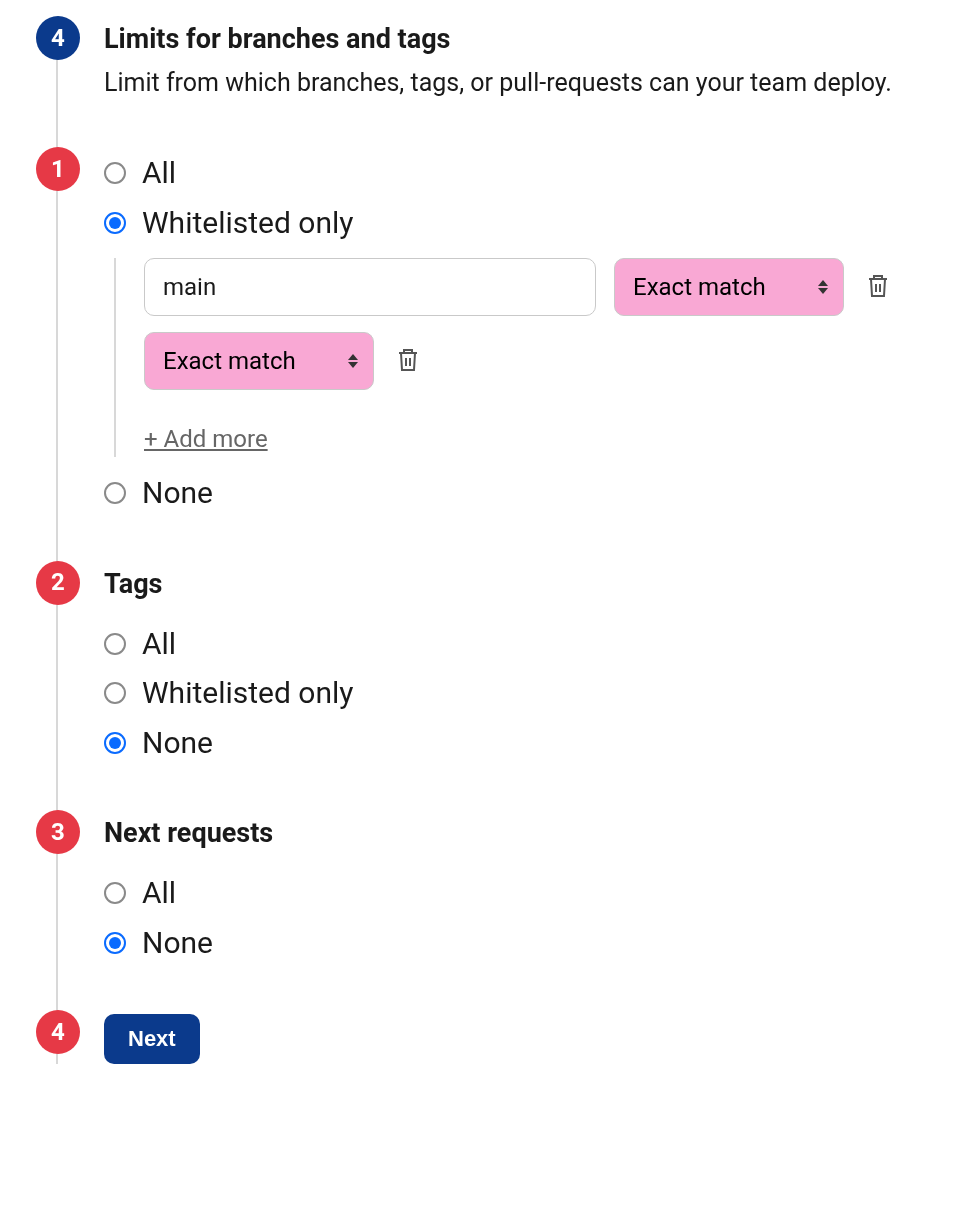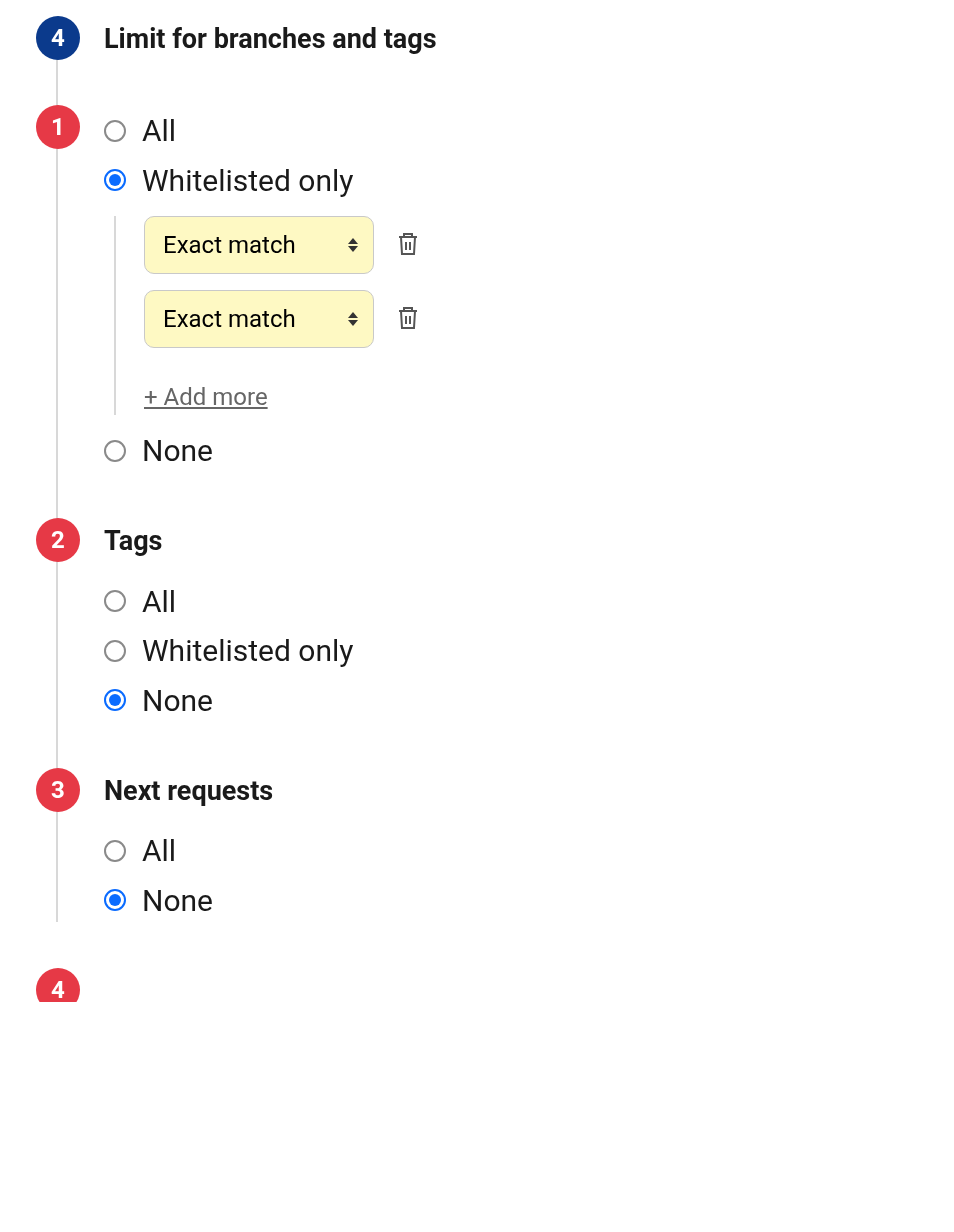--- a/index.html
+++ b/index.html
@@ -130,21 +130,21 @@
     flex: 0 0 230px;
   }
   .select {
     width: 100%;
     height: 58px;
     border: 1px solid #c9c9c9;
     border-radius: 10px;
     padding: 0 42px 0 18px;
     font-size: 24px;
     font-family: inherit;
-    background: #fef9c3;
+    background: #f9a8d4;
     appearance: none;
     -webkit-appearance: none;
     cursor: pointer;
   }
   .select-arrows {
     position: absolute;
     right: 16px;
     top: 50%;
     transform: translateY(-50%);
     pointer-events: none;
@@ -184,37 +184,66 @@
     cursor: pointer;
   }
 </style>
 </head>
 <body>
 
 <div class="timeline">
 
   <div class="step">
     <div class="badge badge-blue">4</div>
-    <div class="step-title">Limit for branches and tags</div>
+    <div class="step-title">Limits for branches and tags</div>
+    <div class="step-desc">Limit from which branches, tags, or pull-requests can your team deploy.</div>
   </div>
 
   <div class="step">
     <div class="badge badge-red">1</div>
 
     <div class="radio-row">
       <span class="radio"></span>
       <span class="radio-label">All</span>
     </div>
 
     <div class="radio-row">
       <span class="radio selected"></span>
       <span class="radio-label">Whitelisted only</span>
     </div>
 
     <div class="whitelist-block">
+      <div class="whitelist-row">
+        <input class="text-input" type="text" value="main" style="">
+        <div class="select-wrap">
+          <select class="select">
+            <option>Exact match</option>
+          </select>
+          <span class="select-arrows">
+            <svg width="10" height="6" viewBox="0 0 10 6">
+                <path d="M5 0 L10 6 L0 6 Z" fill="#333"></path>
+              </svg>
+            <svg width="10" height="6" viewBox="0 0 10 6">
+                <path d="M5 6 L10 0 L0 0 Z" fill="#333"></path>
+              </svg>
+          </span>
+        </div>
+        <button class="trash-btn">
+          <span>
+            <svg width="24" height="26" viewBox="0 0 24 26" fill="none" stroke="#555" stroke-width="2">
+              <path d="M3 6h18"></path>
+                <path d="M8 6V3h8v3"></path>
+                <path d="M5 6l1 17h12l1-17"></path>
+              <path d="M10 11v8"></path>
+                <path d="M14 11v8"></path>
+            </svg>
+          </span>
+        </button>
+      </div>
+
       <div class="whitelist-row">
         <div class="select-wrap">
           <select class="select">
             <option>Exact match</option>
           </select>
           <span class="select-arrows">
             <svg width="10" height="6" viewBox="0 0 10 6">
                 <path d="M5 0 L10 6 L0 6 Z" fill="#333"></path>
               </svg>
             <svg width="10" height="6" viewBox="0 0 10 6">
@@ -228,47 +257,20 @@
               <path d="M3 6h18"></path>
                 <path d="M8 6V3h8v3"></path>
                 <path d="M5 6l1 17h12l1-17"></path>
               <path d="M10 11v8"></path>
                 <path d="M14 11v8"></path>
             </svg>
           </span>
         </button>
       </div>
 
-      <div class="whitelist-row">
-        <div class="select-wrap">
-          <select class="select">
-            <option>Exact match</option>
-          </select>
-          <span class="select-arrows">
-            <svg width="10" height="6" viewBox="0 0 10 6">
-                <path d="M5 0 L10 6 L0 6 Z" fill="#333"></path>
-              </svg>
-            <svg width="10" height="6" viewBox="0 0 10 6">
-                <path d="M5 6 L10 0 L0 0 Z" fill="#333"></path>
-              </svg>
-          </span>
-        </div>
-        <button class="trash-btn">
-          <span>
-            <svg width="24" height="26" viewBox="0 0 24 26" fill="none" stroke="#555" stroke-width="2">
-              <path d="M3 6h18"></path>
-                <path d="M8 6V3h8v3"></path>
-                <path d="M5 6l1 17h12l1-17"></path>
-              <path d="M10 11v8"></path>
-                <path d="M14 11v8"></path>
-            </svg>
-          </span>
-        </button>
-      </div>
-
       <span class="add-more">+ Add more</span>
     </div>
 
     <div class="radio-row">
       <span class="radio"></span>
       <span class="radio-label">None</span>
     </div>
   </div>
 
   <div class="step">
@@ -298,15 +300,16 @@
       <span class="radio-label">All</span>
     </div>
     <div class="radio-row">
       <span class="radio selected"></span>
       <span class="radio-label">None</span>
     </div>
   </div>
 
   <div class="step" style="margin-bottom:0;">
     <div class="badge badge-red">4</div>
+    <button class="next-btn">Next</button>
   </div>
 
 </div>
 
 </body></html>

